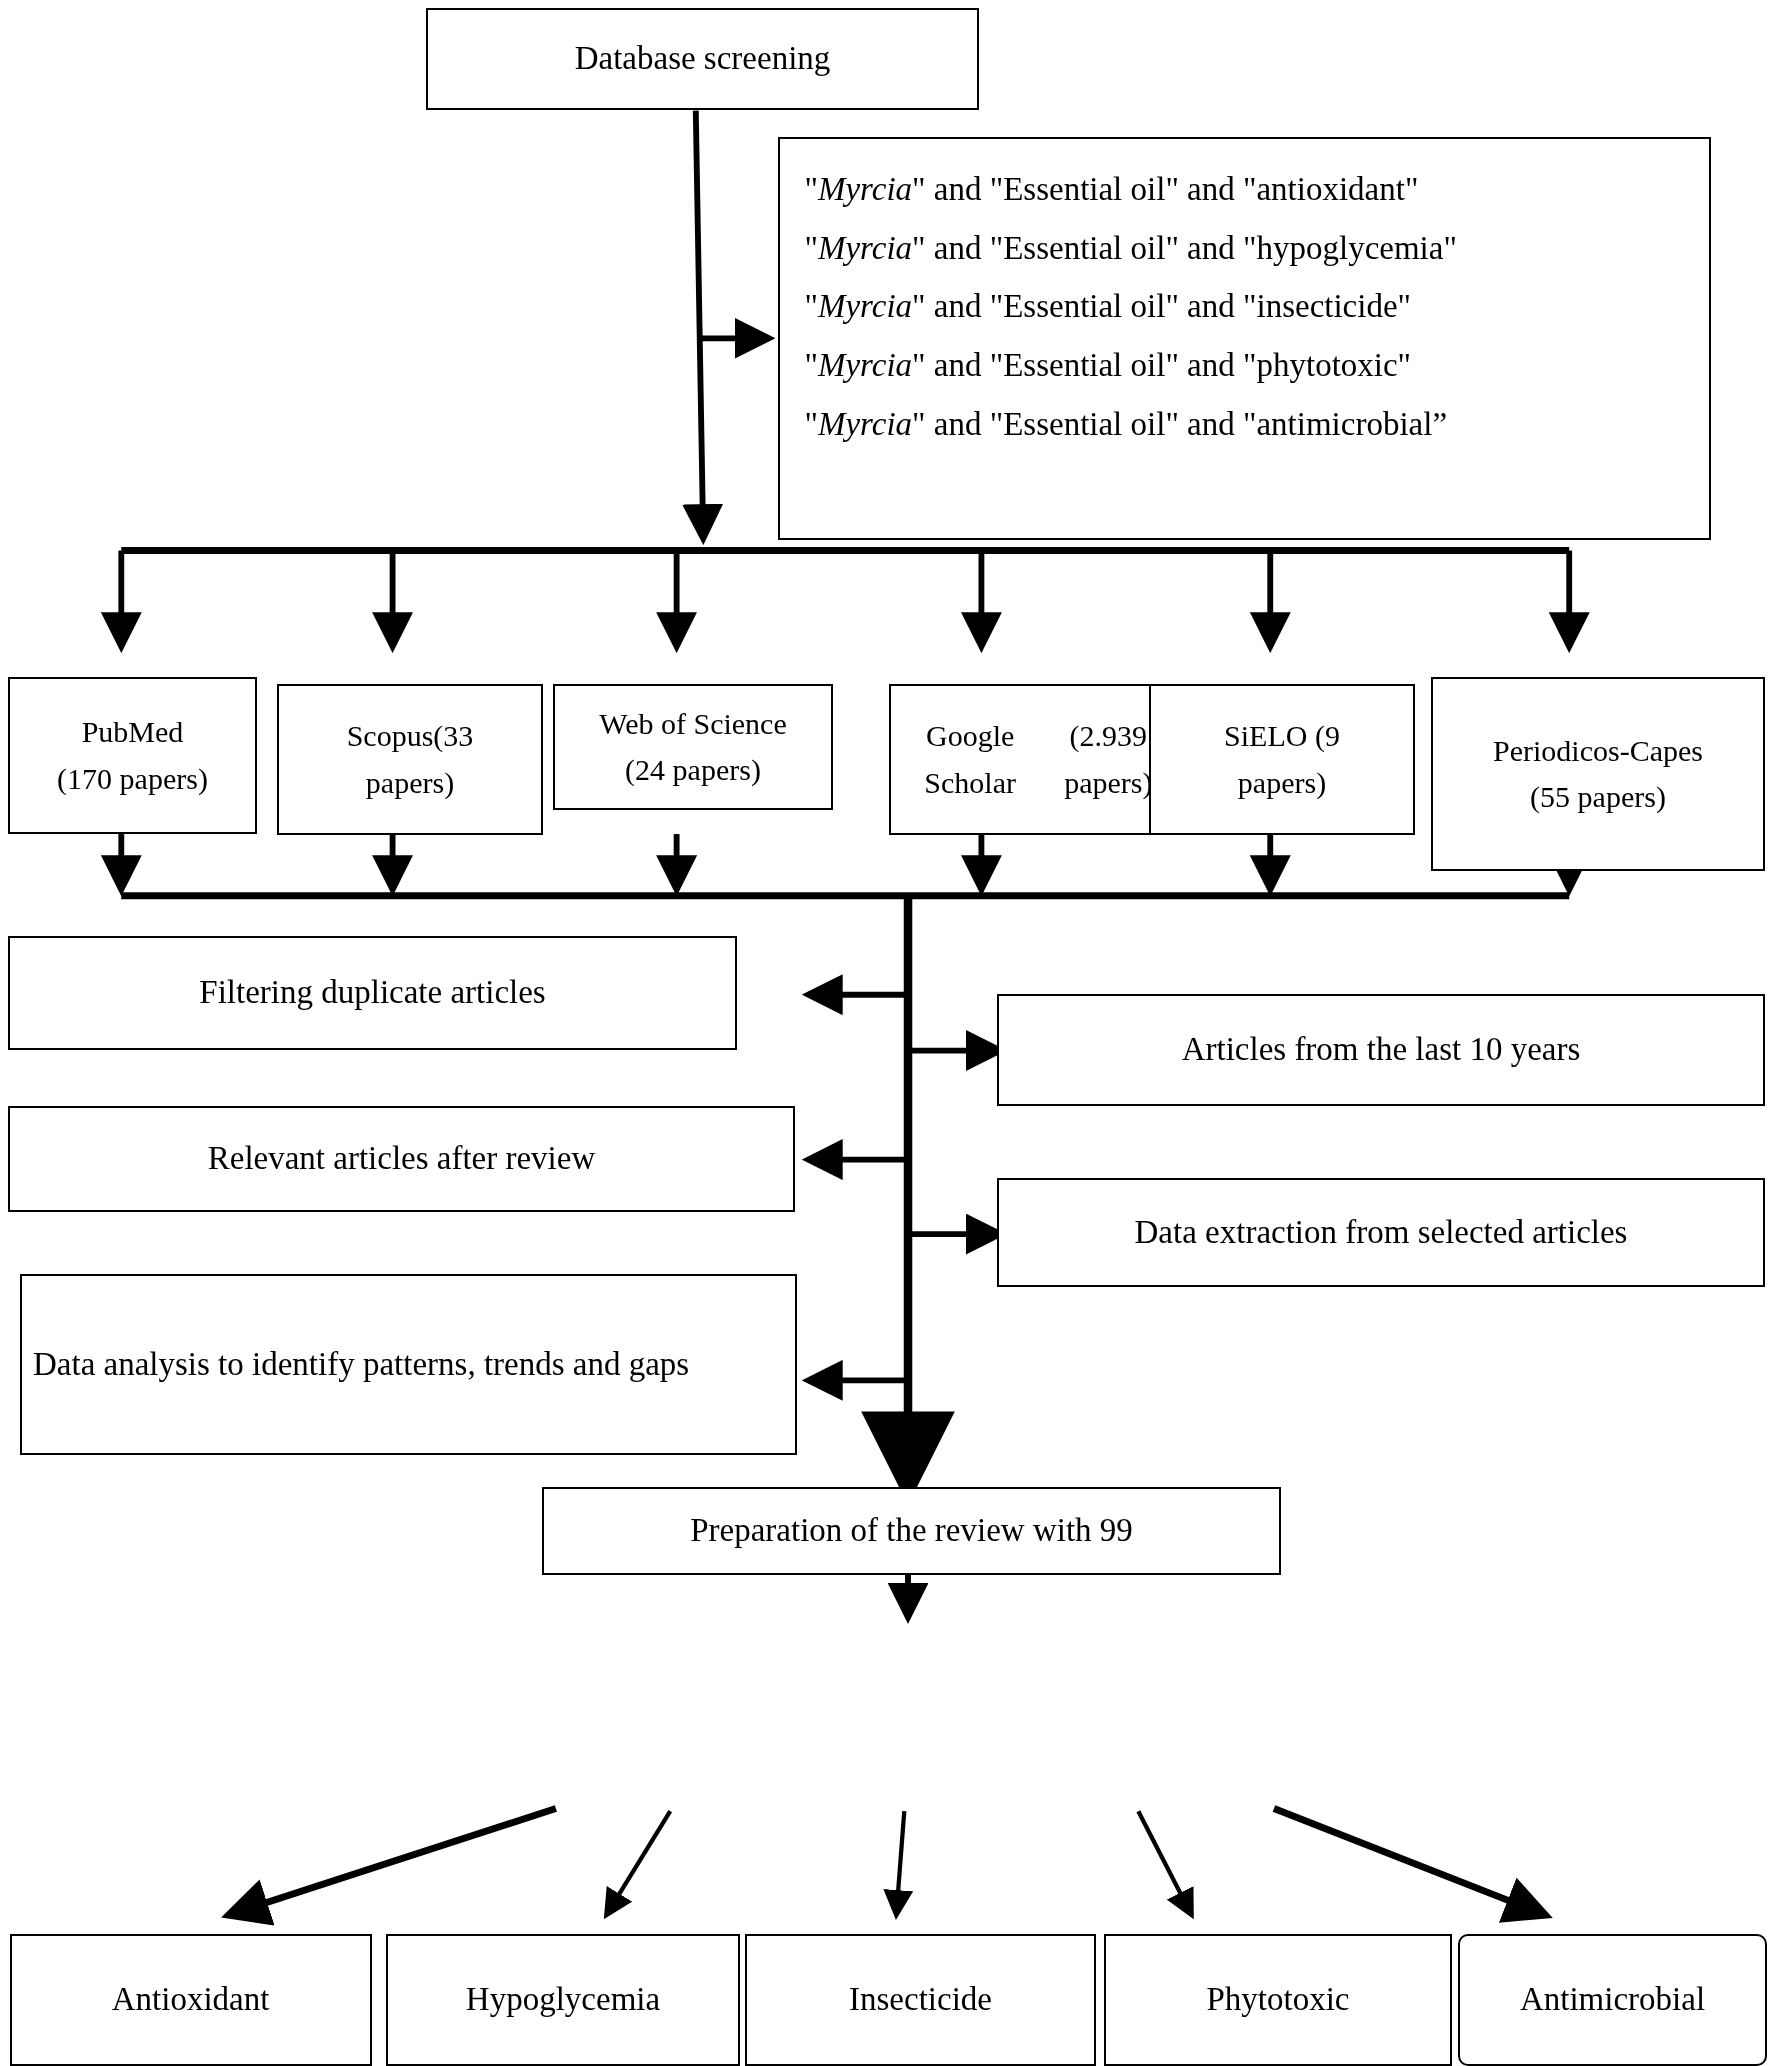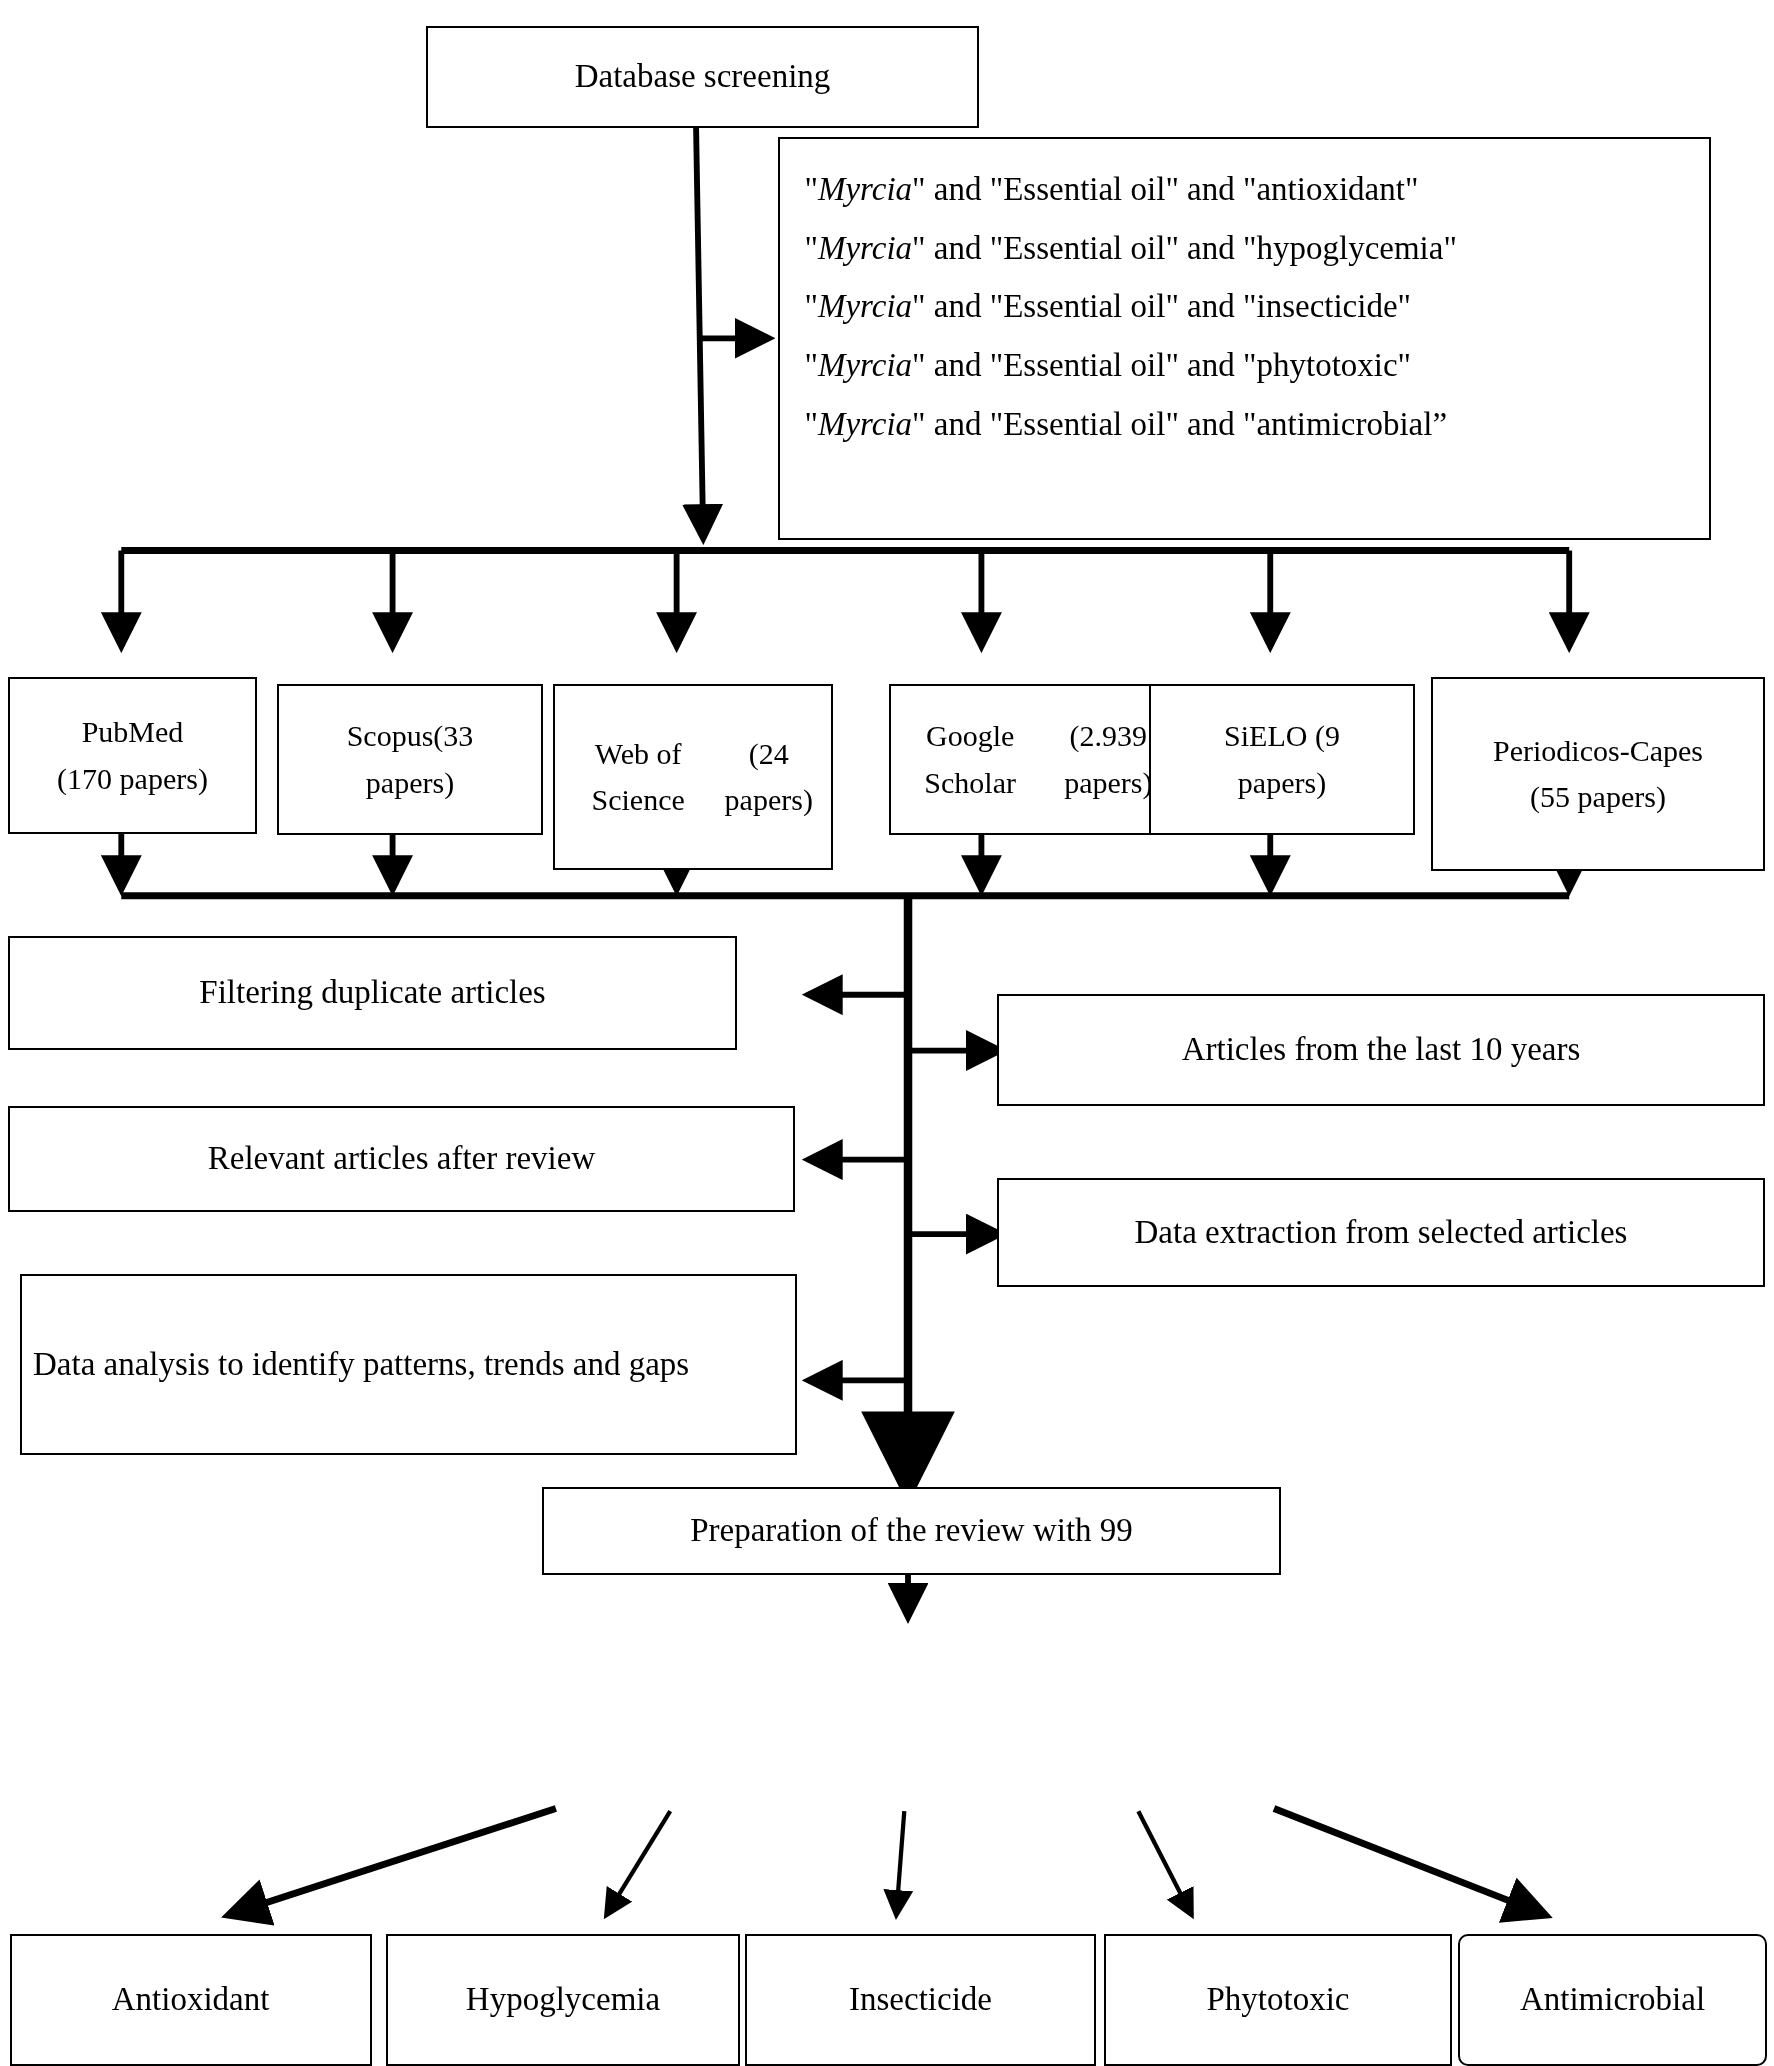--- a/index.html
+++ b/index.html
@@ -133,21 +133,21 @@
       <path d="M 1045 3400 L 430 3600" marker-end="url(#ah)"></path>
       <path d="M 2395 3400 L 2905 3600" marker-end="url(#ah)"></path>
     </g>
     <g stroke="#000000" fill="none" stroke-width="8">
       <path d="M 1260 3405 L 1140 3600" marker-end="url(#ah)"></path>
       <path d="M 1700 3405 L 1685 3600" marker-end="url(#ah)"></path>
       <path d="M 2140 3405 L 2240 3600" marker-end="url(#ah)"></path>
     </g>
   </svg>
 
-  <div class="node" style="left:426px; top:8px; width:553px; height:102px;margin-top:18px;">
+  <div class="node" style="left:426px; top:8px; width:553px; height:102px;">
     <span>Database screening</span>
   </div>
 
   <div class="node queries" style="left:778px; top:137px; width:933px; height:403px;">
     <div class="qline">
       <span>"</span><i>Myrcia</i><span>" and "Essential oil" and "antioxidant"</span>
     </div>
     <div class="qline">
       <span>"</span><i>Myrcia</i><span>" and "Essential oil" and "hypoglycemia"</span>
     </div>
@@ -163,21 +163,21 @@
   </div>
 
   <div class="node dbbox" style="left:8px; top:677px; width:249px; height:157px; flex-direction:column;">
     <span>PubMed</span>
     <span>(170 papers)</span>
   </div>
   <div class="node dbbox" style="left:277px; top:684px; width:266px; height:151px; flex-direction:column;">
     <span>Scopus(33</span>
     <span>papers)</span>
   </div>
-  <div class="node dbbox" style="left:553px; top:684px; width:280px; height:186px; flex-direction:row;">
+  <div class="node dbbox" style="left:553px; top:684px; width:280px; height:126px; flex-direction:column;">
     <span>Web of Science</span>
     <span>(24 papers)</span>
   </div>
   <div class="node dbbox" style="left:843px; top:684px; width:295px; height:151px; margin-left:46px;">
     <span>Google Scholar</span>
     <span>(2.939 papers)</span>
   </div>
   <div class="node dbbox" style="left:1149px; top:684px; width:266px; height:151px; flex-direction:column;">
     <span>SiELO  (9</span>
     <span>papers)</span>

